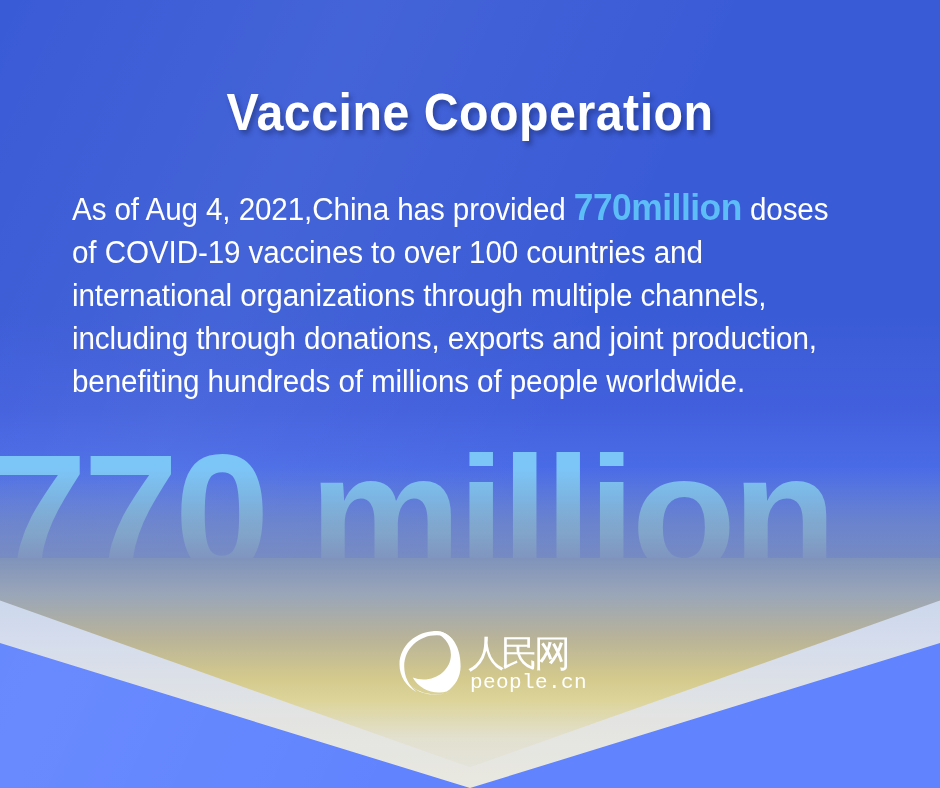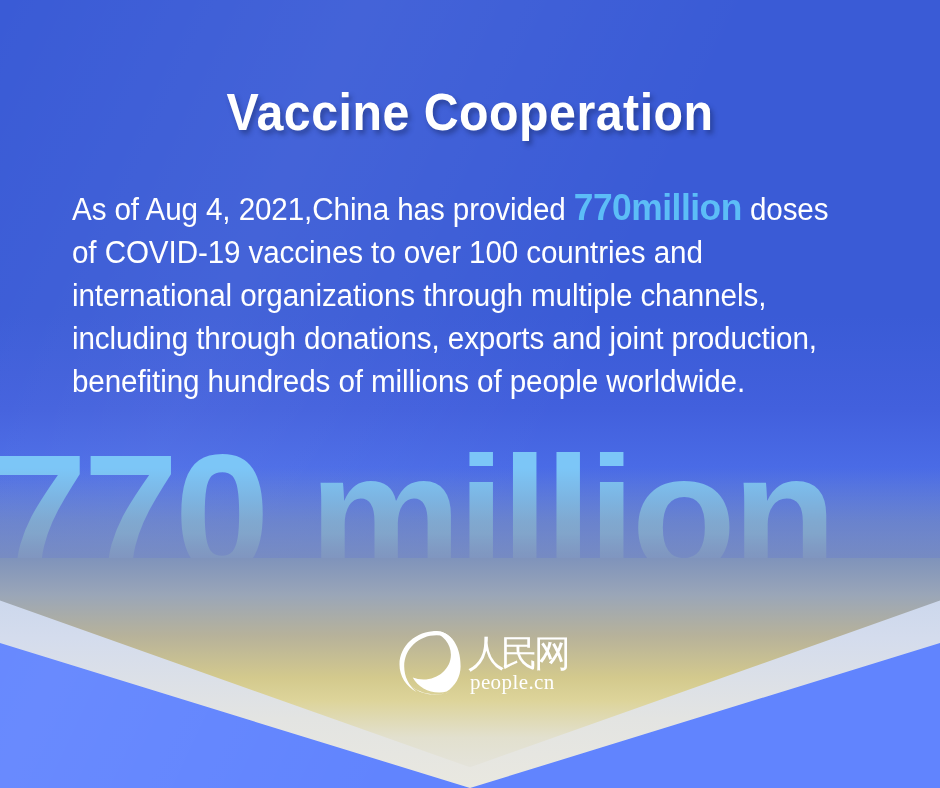--- a/index.html
+++ b/index.html
@@ -184,21 +184,21 @@
     left: 76px;
     top: 2px;
     width: 104px;
     height: 44px;
   }
   .logo-latin {
     position: absolute;
     left: 78px;
     top: 44px;
     color: #ffffff;
-    font-family: Liberation Serif, serif;
+    font-family: Liberation Mono, monospace;
     font-size: 21px;
     font-weight: 400;
     letter-spacing: 0.4px;
     line-height: 1;
     white-space: nowrap;
   }
 </style>
 </head>
 <body>
 

